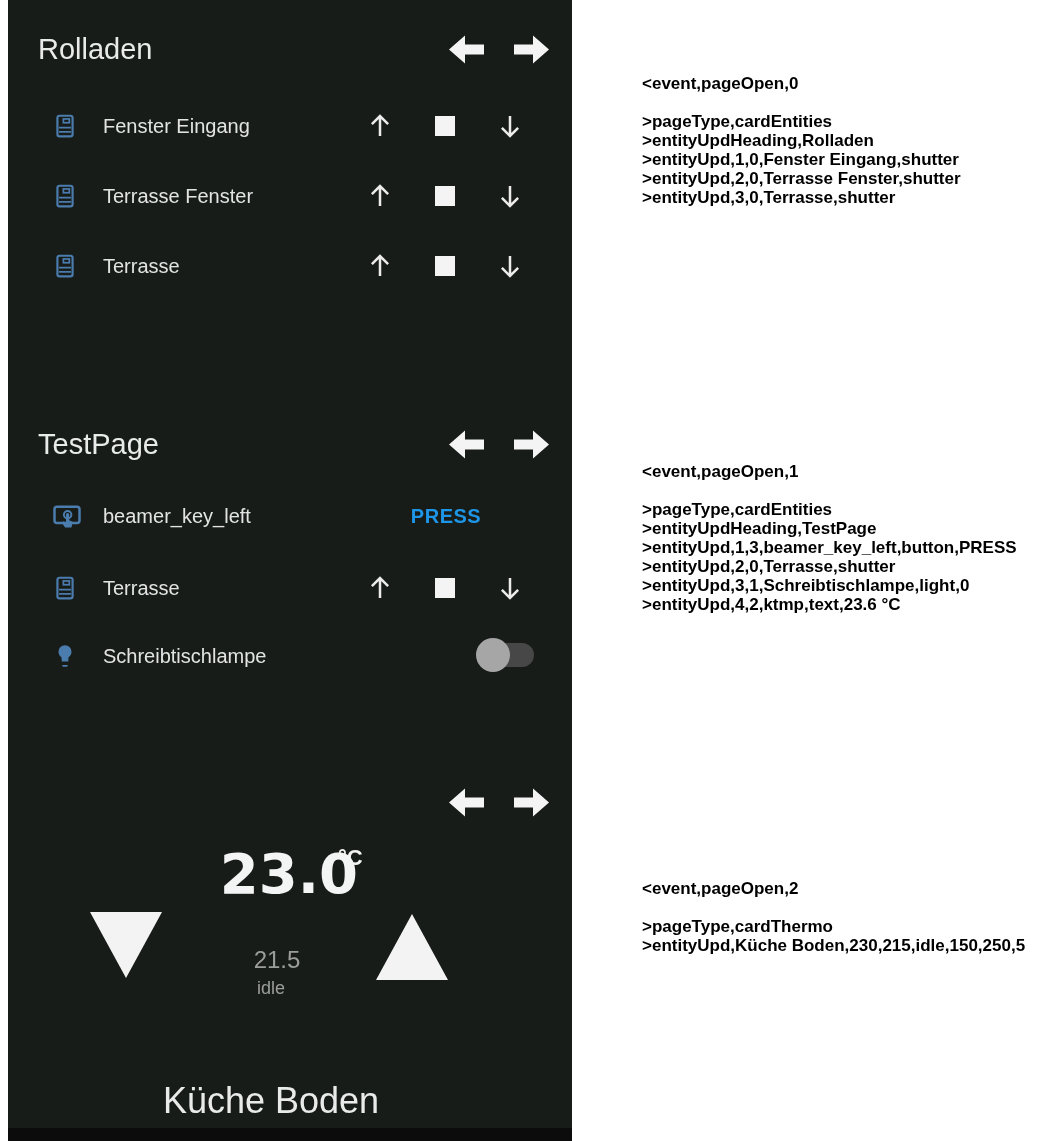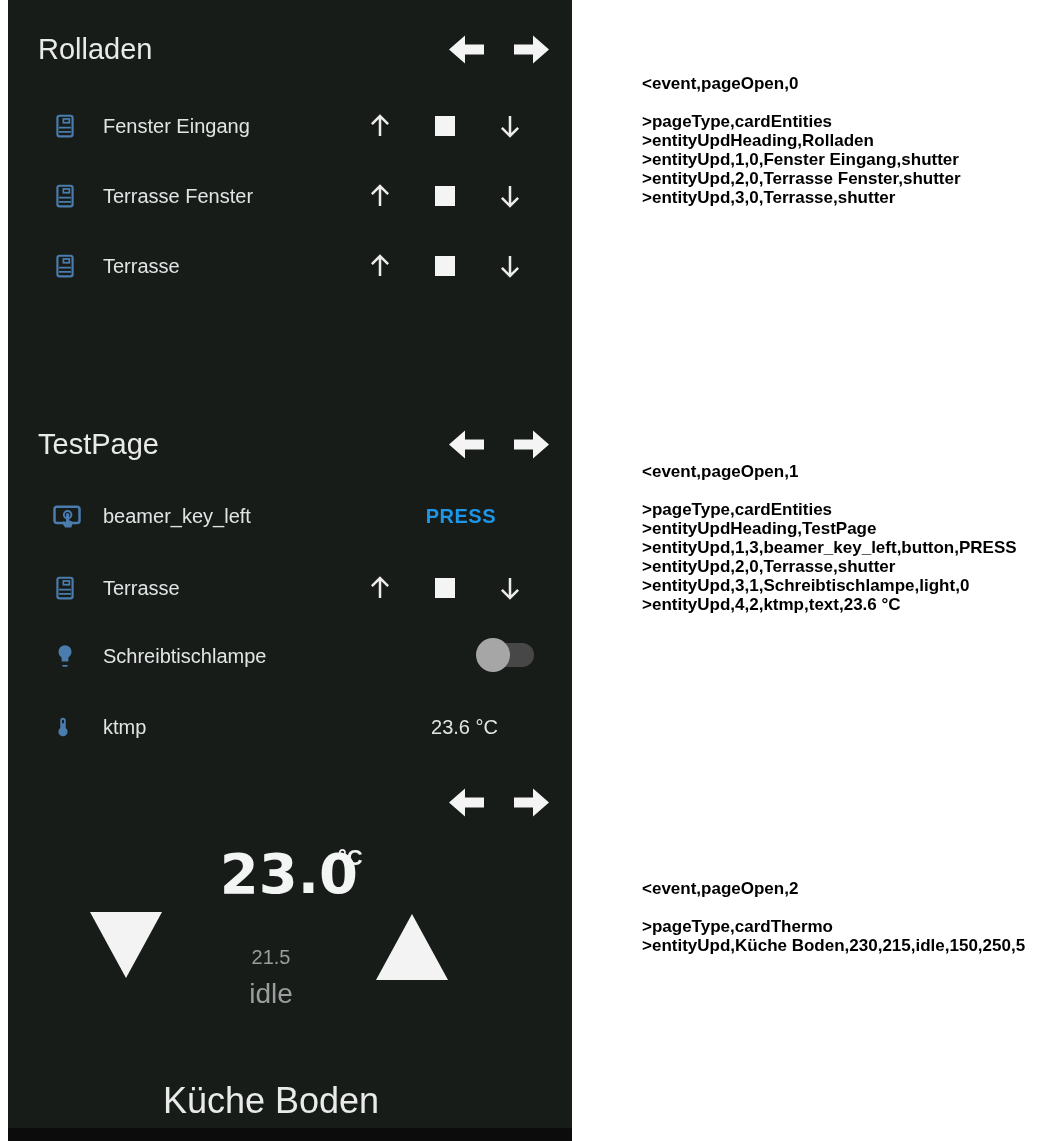--- a/index.html
+++ b/index.html
@@ -15,42 +15,42 @@
   .nav-arrow path{fill:#f4f4f4;}
 
   .row{position:absolute;left:0;width:564px;height:36px;}
   .e-icon{position:absolute;left:44px;top:50%;transform:translateY(-50%);color:#4a7cad;}
   .e-label{position:absolute;left:95px;top:50%;transform:translateY(-50%);
            font-size:20px;color:#e2e4e4;white-space:nowrap;}
   .c-up,.c-down{position:absolute;top:3px;width:32px;height:30px;text-align:center;cursor:pointer;}
   .c-up{left:356px;} .c-down{left:486px;}
   .c-up svg,.c-down svg{display:block;margin:0 auto;}
   .c-stop{position:absolute;left:427px;top:8px;width:20px;height:20px;background:#f4f4f4;cursor:pointer;}
-  .press{position:absolute;left:388px;top:50%;transform:translateY(-50%);width:100px;text-align:right;
+  .press{position:absolute;left:388px;top:50%;transform:translateY(-50%);width:100px;text-align:center;
          font-size:20px;font-weight:700;color:#1e96e8;letter-spacing:.5px;cursor:pointer;}
   .value{position:absolute;left:380px;top:50%;transform:translateY(-50%);width:110px;text-align:right;
          font-size:20px;color:#e2e4e4;white-space:nowrap;}
 
   
   .toggle{position:absolute;left:468px;top:638px;width:60px;height:34px;cursor:pointer;}
   .toggle .track{position:absolute;left:4px;top:5px;width:54px;height:24px;border-radius:12px;background:#474747;}
   .toggle .knob{position:absolute;left:0;top:0;width:34px;height:34px;border-radius:50%;background:#a6a6a6;}
 
   
   .temp-value{position:absolute;left:150px;top:836px;width:200px;text-align:right;
               font-size:56px;line-height:76px;font-weight:700;color:#f3f4f4;
               font-family:"DejaVu Sans","Liberation Sans",sans-serif;}
   .temp-unit{position:absolute;left:330px;top:845px;font-size:22px;font-weight:700;color:#f3f4f4;}
   .tri{width:0;height:0;position:absolute;cursor:pointer;}
   .tri-down{left:82px;top:912px;border-left:36px solid transparent;border-right:36px solid transparent;
             border-top:66px solid #f2f3f2;}
   .tri-up{left:368px;top:914px;border-left:36px solid transparent;border-right:36px solid transparent;
           border-bottom:66px solid #f2f3f2;}
-  .setpoint{position:absolute;left:163px;top:946px;width:200px;text-align:center;font-size:20px;color:#9b9d9c;}
-  .state{position:absolute;left:163px;top:978px;width:200px;text-align:center;font-size:28px;color:#9b9d9c;}
+  .setpoint{position:absolute;left:169px;top:946px;width:200px;text-align:center;font-size:24px;color:#9b9d9c;}
+  .state{position:absolute;left:163px;top:978px;width:200px;text-align:center;font-size:18px;color:#9b9d9c;}
   .thermo-title{position:absolute;left:63px;top:1080px;width:400px;text-align:center;
                 font-size:36px;color:#e9ebea;}
 
   
   .log-block{position:absolute;left:642px;width:430px;white-space:pre-line;
              font-size:17px;line-height:19px;font-weight:700;color:#000000;}
   #log-block-0{top:74px;} #log-block-1{top:462px;} #log-block-2{top:879px;}
 </style>
 </head>
 <body>
@@ -171,27 +171,20 @@
       <svg class="e-icon" width="26" height="34" viewBox="0 0 24 24">
         <path fill="currentColor" d="M12,2A6,6 0 0,0 6,8c0,2.11 1.09,3.97 2.74,5.05L9,17h6l.26-3.95C16.91,11.97 18,10.11 18,8A6,6 0 0,0 12,2 M9.5,20.2h5v.8a1,1 0 0,1 -1,1h-3a1,1 0 0,1 -1,-1z"></path>
         </svg>
       <span class="e-label">Schreibtischlampe</span>
     </div>
     <div class="toggle">
       <div class="track"></div>
       <div class="knob"></div>
     </div>
 
-    <div class="row" style="top:709px">
-      <svg class="e-icon" width="22" height="34" viewBox="0 0 24 24">
-        <path fill="currentColor" d="M15,13V5A3,3 0 0,0 9,5V13A5,5 0 1,0 15,13M12,4A1,1 0 0,1 13,5V8H11V5A1,1 0 0,1 12,4Z"></path>
-        </svg>
-      <span class="e-label">ktmp</span>
-      <span class="value">23.6 °C</span>
-    </div>
 
     <svg class="nav-arrow" style="left:441px;top:787px" viewBox="0 0 35 31">
       <path d="M35 10.5 H16 V1.5 L0 15.5 L16 29.5 V20.5 H35 Z"></path>
       </svg>
     <svg class="nav-arrow" style="left:506px;top:787px" viewBox="0 0 35 31">
       <path d="M0 10.5 H19 V1.5 L35 15.5 L19 29.5 V20.5 H0 Z"></path>
       </svg>
 
     <div class="temp-value">23.0</div>
     <div class="temp-unit">°C</div>

